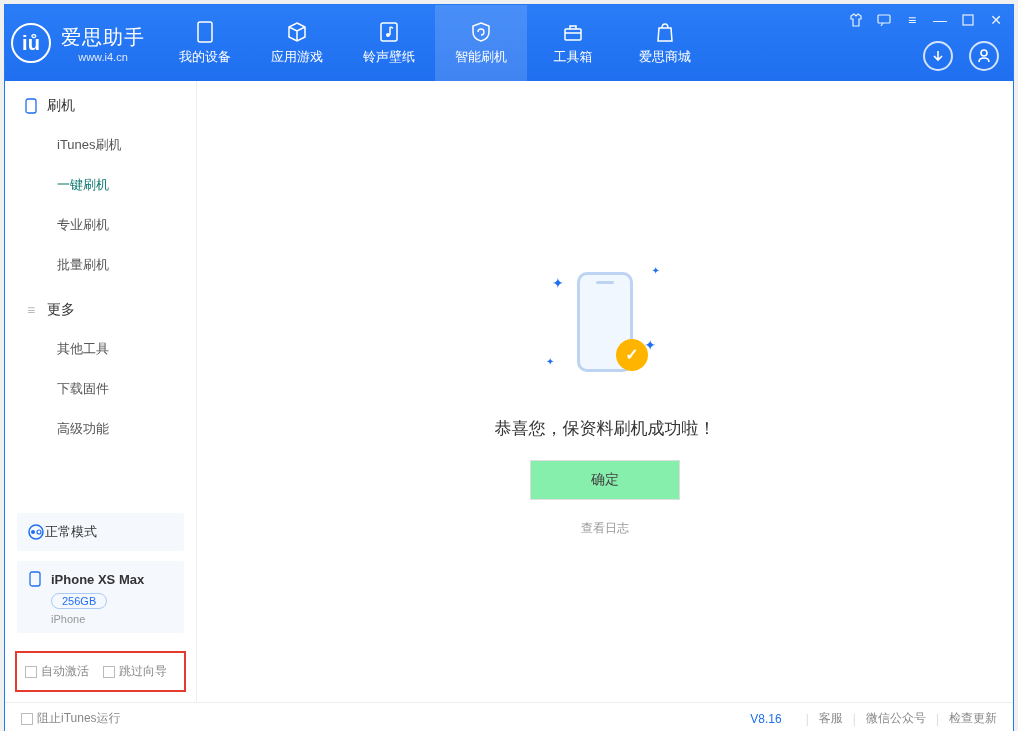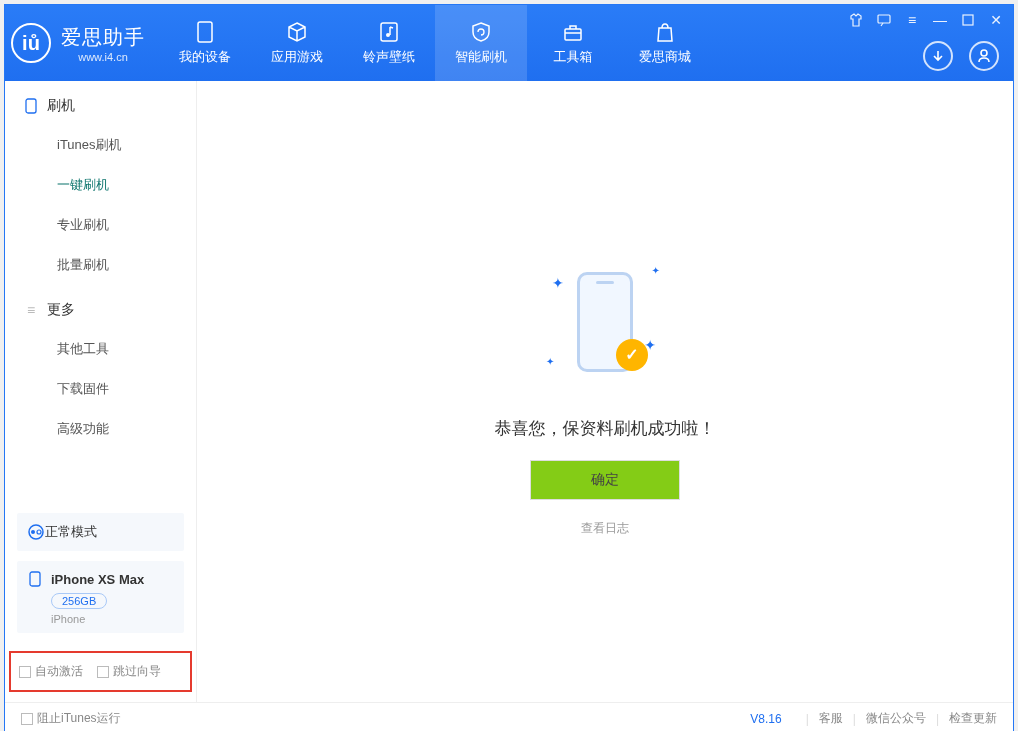--- a/index.html
+++ b/index.html
@@ -23,32 +23,32 @@
 .side-group-title { display: flex; align-items: center; gap: 8px; padding: 16px 18px 10px; font-size: 14px; color: #333; }
 .side-group-icon { width: 16px; height: 16px; display: flex; align-items: center; justify-content: center; }
 .side-item { padding: 11px 18px 11px 52px; font-size: 13px; color: #555; cursor: pointer; }
 .side-item.active { color: #0f766e; }
 .side-spacer { flex: 1; }
 .mode-card { margin: 0 12px 10px; background: #f5f8fc; height: 38px; display: flex; align-items: center; padding: 0 10px; font-size: 13px; color: #333; border-radius: 2px; }
 .device-card { margin: 0 12px 14px; background: #f5f8fc; padding: 10px 10px 8px; font-size: 13px; border-radius: 2px; }
 .device-card .dname { font-weight: 600; color: #333; display: flex; align-items: center; gap: 8px; }
 .capacity { display: inline-block; margin-top: 6px; padding: 1px 10px; border: 1px solid #a9c9f7; color: #1f6ff0; font-size: 11px; border-radius: 10px; margin-left: 24px; }
 .dtype { margin-top: 4px; font-size: 11px; color: #999; margin-left: 24px; }
-.opts-row { border: 2px solid #e53a2e; margin: 4px 4px 10px; padding: 10px 8px; display: flex; gap: 14px; align-items: center; font-size: 12px; color: #888; }
+.opts-row { border: 2px solid #e53a2e; margin: 4px 10px 10px; padding: 10px 8px; display: flex; gap: 14px; align-items: center; font-size: 12px; color: #888; }
 .chk { display: flex; align-items: center; gap: 4px; cursor: pointer; }
 .chk-box { width: 12px; height: 12px; border: 1px solid #bbb; }
 .content { flex: 1; display: flex; flex-direction: column; align-items: center; justify-content: center; gap: 20px; }
 .phone-img { width: 150px; height: 150px; position: relative; display: flex; align-items: center; justify-content: center; }
 .phone-shape { width: 56px; height: 100px; border: 3px solid #bcd3f2; border-radius: 10px; background: #f1f7ff; position: relative; }
 .phone-shape::before { content: ""; position: absolute; top: 6px; left: 50%; transform: translateX(-50%); width: 18px; height: 3px; background: #bcd3f2; border-radius: 2px; }
 .check-badge { position: absolute; right: 32px; bottom: 26px; width: 32px; height: 32px; background: #ffb500; border-radius: 50%; display: flex; align-items: center; justify-content: center; color: #fff; font-weight: bold; }
 .sparkle { position: absolute; color: #1f6ff0; font-size: 14px; }
 .s1 { left: 22px; top: 28px; } .s2 { right: 20px; top: 18px; font-size: 10px; } .s3 { left: 16px; bottom: 30px; font-size: 10px; } .s4 { right: 24px; bottom: 44px; }
 .msg { font-size: 17px; color: #333; }
-.ok-btn { width: 150px; height: 40px; border: 1px solid #ddd; background: #84cc16; font-size: 14px; color: #444; cursor: pointer; }
+.ok-btn { width: 150px; height: 40px; border: 1px solid #ddd; background: #86efac; font-size: 14px; color: #444; cursor: pointer; }
 .log-link { font-size: 12px; color: #999; cursor: pointer; }
 .footer { height: 32px; border-top: 1px solid #eee; display: flex; align-items: center; padding: 0 16px; font-size: 12px; color: #888; }
 .footer-left { display: flex; align-items: center; gap: 6px; }
 .footer-right { margin-left: auto; display: flex; align-items: center; gap: 10px; }
 .footer-right .sep { color: #ddd; }
 .footer-right a { color: #888; cursor: pointer; }
 .version { color: #1f6ff0; margin-right: 14px; }
 .mode-icon { width: 18px; height: 18px; display:flex; align-items:center; justify-content:center; }
 .dev-icon { width: 16px; height: 16px; display:flex; align-items:center; justify-content:center; }
 </style>

